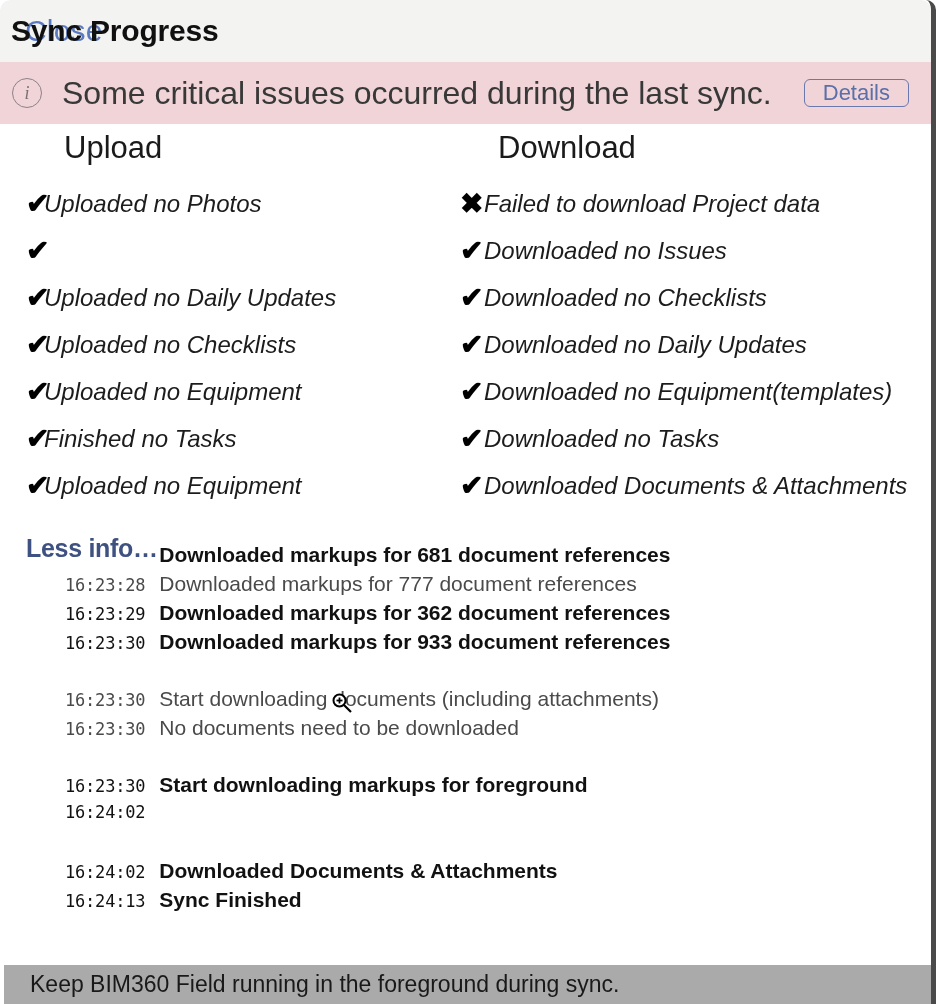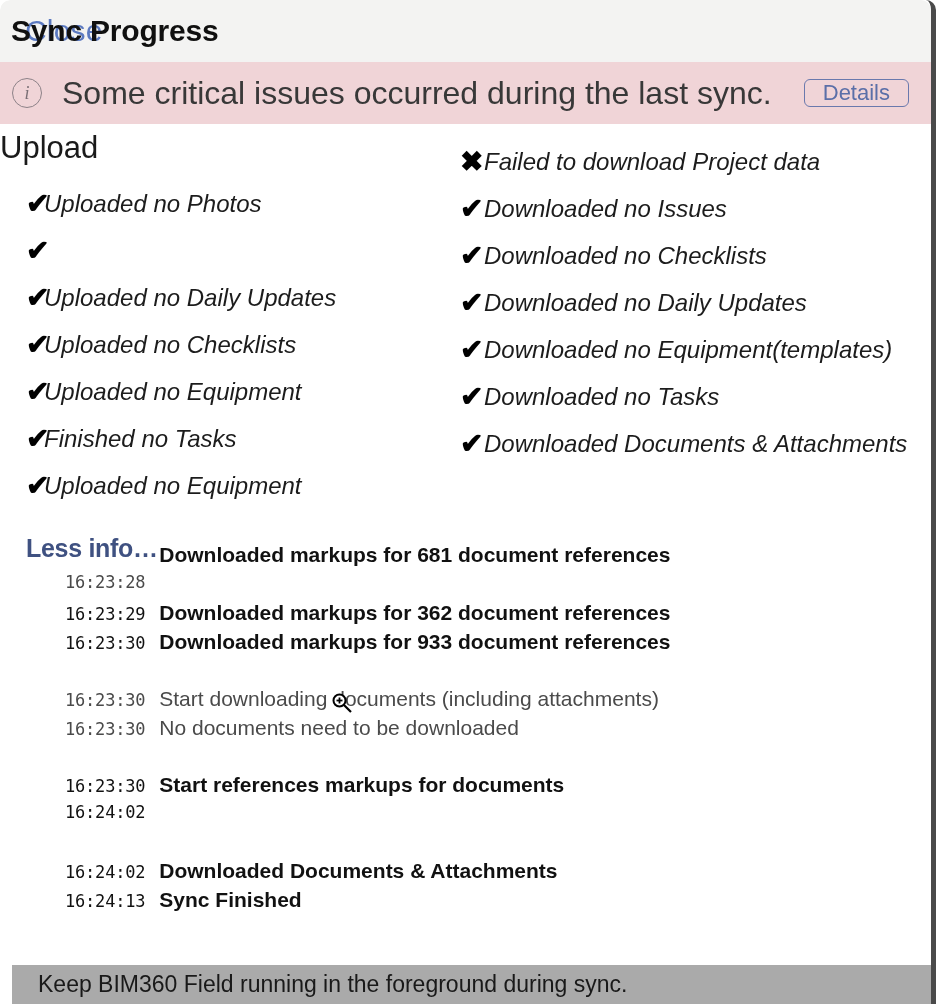--- a/index.html
+++ b/index.html
@@ -117,21 +117,21 @@
   .col-download { left: 440px; width: 496px; }
 
   .col-title {
     font-size: 31px;
     color: #1a1a1a;
     font-weight: normal;
     margin: 0;
     padding: 6px 0 0 0;
     text-align: left;
   }
-  .col-upload .col-title { }
+  .col-upload .col-title { padding-left: 64px; }
   .col-download .col-title { padding-left: 58px; }
 
   .status-list {
     list-style: none;
     margin: 0;
     padding: 0;
     margin-top: 14px;
   }
   .status-item {
     display: flex;
@@ -222,21 +222,21 @@
     top: 692px;
     width: 22px;
     height: 22px;
     z-index: 6;
     pointer-events: none;
   }
 
   
   .footer {
     position: absolute;
-    left: 12px;
+    left: 4px;
     right: 0;
     bottom: 0;
     height: 39px;
     background: #aaaaaa;
     display: flex;
     align-items: center;
   }
   .footer-text {
     margin-left: 26px;
     font-size: 23px;
@@ -289,20 +289,21 @@
           <span class="status-label">Finished no Tasks</span>
         </li>
         <li class="status-item">
           <span class="status-mark">✔</span>
           <span class="status-label">Uploaded no Equipment</span>
         </li>
       </ul>
     </div>
 
     <div class="col col-download">
+      <h2 class="col-title">Download</h2>
       <ul class="status-list">
         <li class="status-item">
           <span class="status-mark">✖</span>
           <span class="status-label">Failed to download Project data</span>
         </li>
         <li class="status-item">
           <span class="status-mark">✔</span>
           <span class="status-label">Downloaded no Issues</span>
         </li>
         <li class="status-item">
@@ -332,20 +333,21 @@
   <div class="log-section">
     <span class="less-info">Less info…</span>
     <div class="log-scroll">
       <div class="log-lines" id="log-lines">
           <div class="log-line strong">
             <span class="log-time">16:23:27</span>
             <span class="log-msg">Downloaded markups for 681 document references</span>
           </div>
           <div class="log-line faint">
             <span class="log-time">16:23:28</span>
+            <span class="log-msg">Downloaded markups for 777 document references</span>
           </div>
           <div class="log-line strong">
             <span class="log-time">16:23:29</span>
             <span class="log-msg">Downloaded markups for 362 document references</span>
           </div>
           <div class="log-line strong">
             <span class="log-time">16:23:30</span>
             <span class="log-msg">Downloaded markups for 933 document references</span>
           </div>
           <div class="log-line gap"></div>
@@ -353,21 +355,21 @@
             <span class="log-time">16:23:30</span>
             <span class="log-msg">Start downloading documents (including attachments)</span>
           </div>
           <div class="log-line faint">
             <span class="log-time">16:23:30</span>
             <span class="log-msg">No documents need to be downloaded</span>
           </div>
           <div class="log-line gap"></div>
           <div class="log-line strong">
             <span class="log-time">16:23:30</span>
-            <span class="log-msg">Start references markups for documents</span>
+            <span class="log-msg">Start downloading markups for foreground</span>
           </div>
           <div class="log-line strong">
             <span class="log-time">16:24:02</span>
           </div>
           <div class="log-line gap"></div>
           <div class="log-line strong">
             <span class="log-time">16:24:02</span>
             <span class="log-msg">Downloaded Documents &amp; Attachments</span>
           </div>
           <div class="log-line strong">

